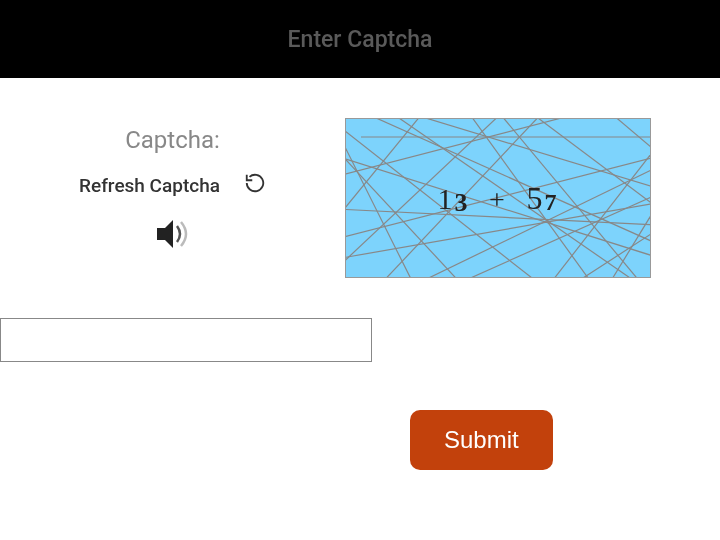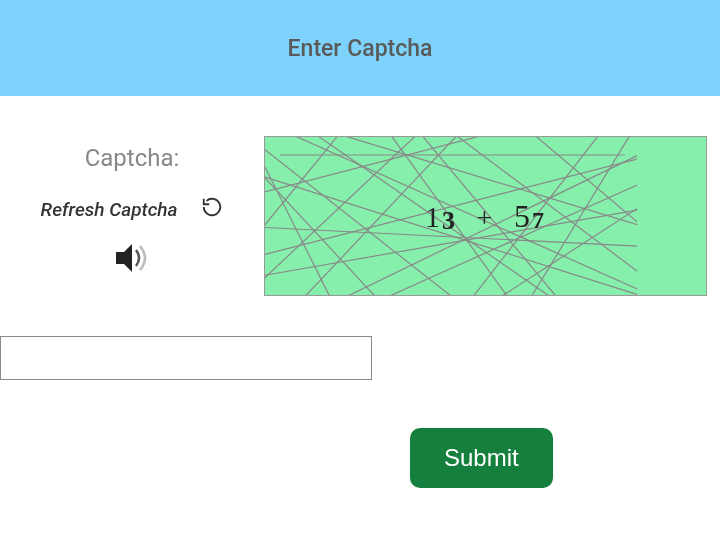--- a/index.html
+++ b/index.html
@@ -4,22 +4,22 @@
   <style>
     * { box-sizing: border-box; margin: 0; padding: 0; }
     body {
       width: 720px;
       height: 540px;
       font-family: -apple-system, BlinkMacSystemFont, "Segoe UI", Roboto, sans-serif;
       background: #fff;
       overflow: hidden;
     }
     .header {
-      background: #7dd3fc;
-      height: 96px;
+      background: #000000;
+      height: 78px;
       display: flex;
       align-items: center;
       justify-content: center;
     }
     .header-title {
       font-size: 23px;
       color: #5a5a5a;
       font-weight: 500;
     }
     .content {
@@ -44,37 +44,36 @@
     .label {
       font-size: 24px;
       color: #888;
       font-weight: 400;
       text-align: center;
     }
     .refresh-row {
       display: flex;
       align-items: center;
       gap: 24px;
-      margin-top: 24px;
+      margin-top: 18px;
       cursor: pointer;
-      font-style: italic;
     }
     .refresh-text {
       font-size: 19px;
       color: #333;
       font-weight: 500;
     }
     .audio-btn {
       margin-top: 18px;
       cursor: pointer;
     }
     .captcha-box {
-      width: 443px;
+      width: 306px;
       height: 160px;
-      background: #86efac;
+      background: #7dd3fc;
       border: 1px solid #999;
       position: relative;
       overflow: hidden;
     }
     .captcha-text {
       position: absolute;
       top: 50%;
       left: 50%;
       transform: translate(-50%, -50%);
       font-family: Georgia, 'Times New Roman', serif;
@@ -103,21 +102,21 @@
       border: 1px solid #888;
       font-size: 18px;
       padding: 0 10px;
       outline: none;
     }
     .submit-row {
       margin-top: 48px;
       padding-left: 410px;
     }
     .submit-btn {
-      background: #15803d;
+      background: #c2410c;
       color: #fff;
       border: none;
       border-radius: 10px;
       font-size: 24px;
       padding: 16px 34px;
       cursor: pointer;
       font-weight: 400;
     }
     svg.noise-lines { position:absolute; top:0; left:0; }
     .noise-lines line { stroke:#888; stroke-width:1.2; }

